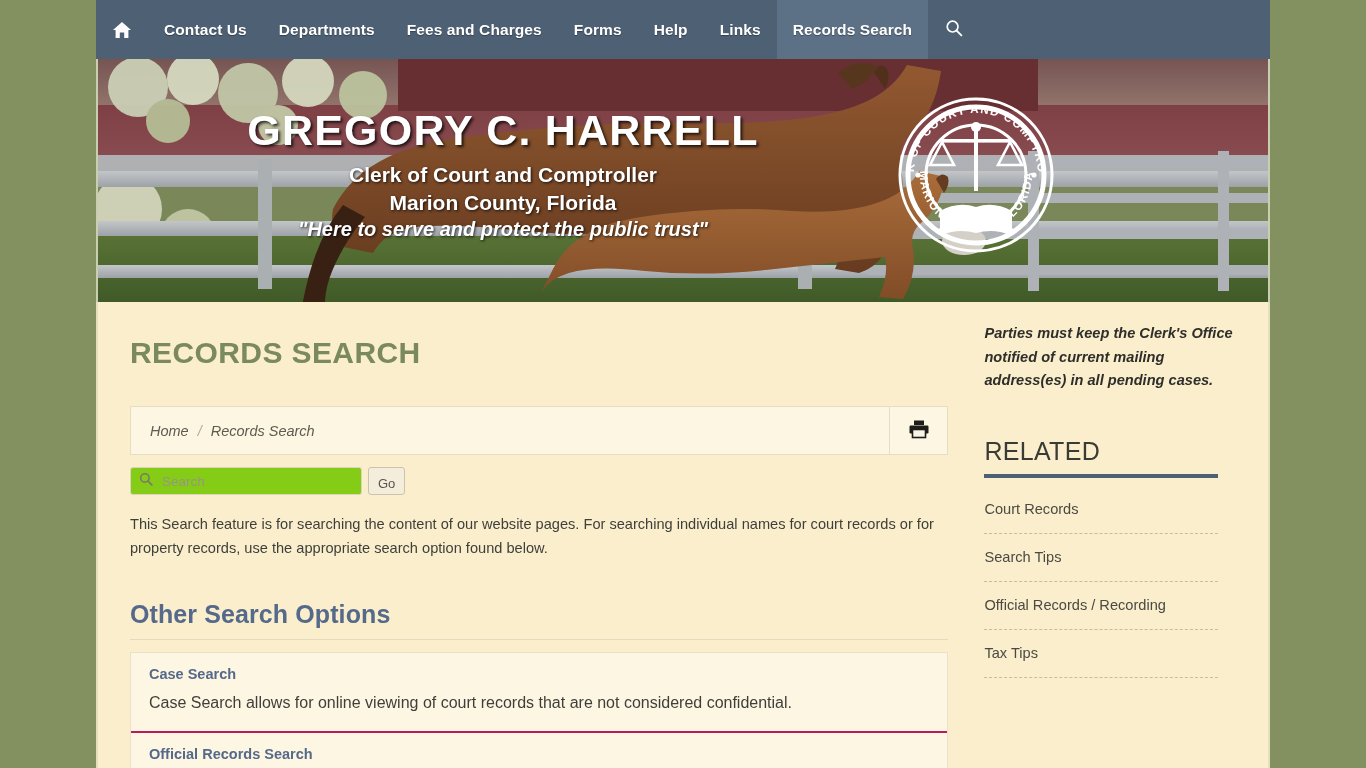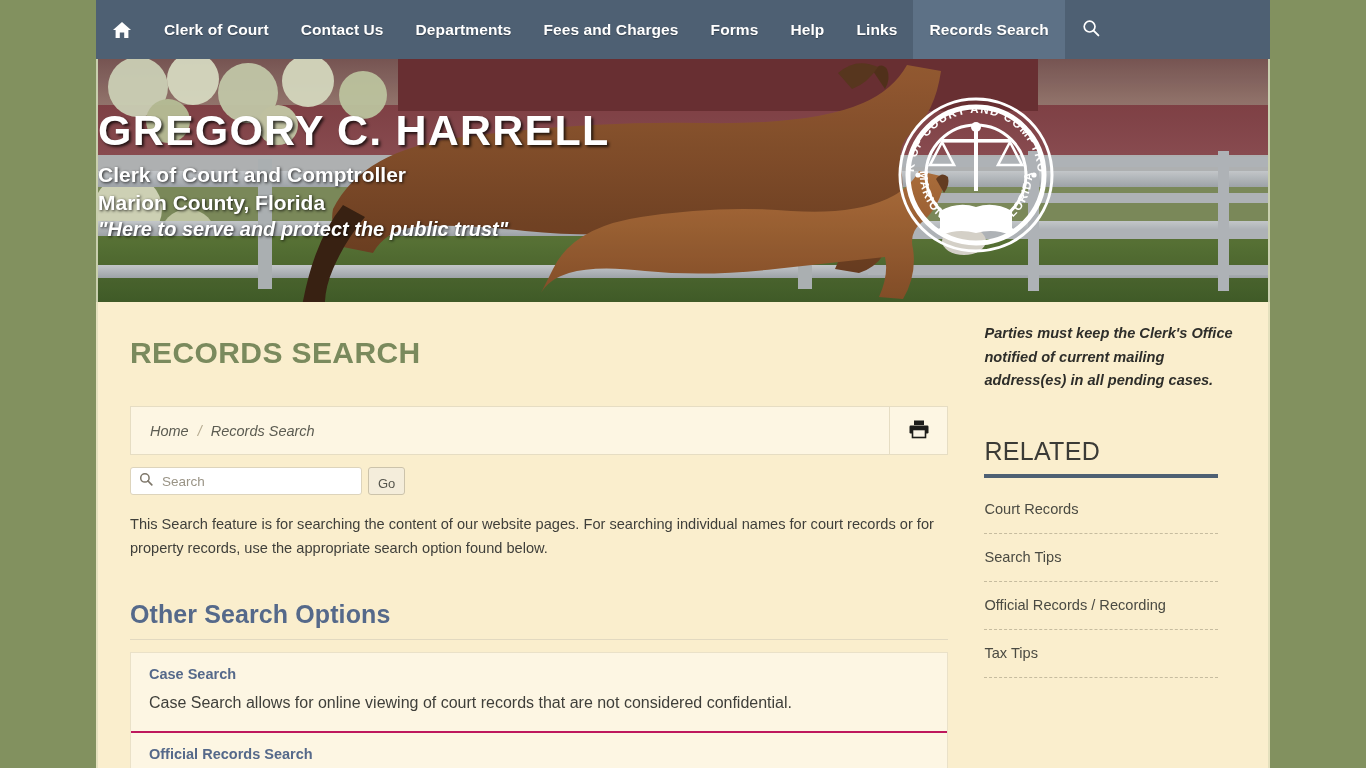--- a/index.html
+++ b/index.html
@@ -57,21 +57,21 @@
     width: 1174px; height: 243px;
     overflow: hidden;
     border-left: 2px solid #c9cfae;
     border-right: 2px solid #c9cfae;
   }
   .banner svg { display: block; width: 100%; height: 100%; }
   .banner-text {
     position: absolute;
     left: 0; top: 0; width: 810px;
     padding-top: 49px;
-    text-align: left;
+    text-align: center;
     pointer-events: none;
   }
   .banner-name {
     color: #fff;
     font-family: "Liberation Sans", sans-serif;
     font-weight: 700;
     font-size: 43px;
     letter-spacing: 1.2px;
     line-height: 1.05;
     text-shadow: 2px 2px 3px rgba(0,0,0,.75);
@@ -154,21 +154,21 @@
   }
 
   .search-row {
     display: flex; align-items: center;
     margin-bottom: 18px;
   }
   .search-box {
     width: 232px; height: 28px;
     border: 1px solid #ddd4bc;
     border-radius: 3px;
-    background: #ffffff;
+    background: #84cc16;
     display: flex; align-items: center;
     padding: 0 8px;
   }
   .search-box .mag { margin-right: 7px; flex: none; }
   .search-box input {
     border: 0; outline: 0; background: transparent;
     width: 100%;
     font-family: "Liberation Sans", sans-serif;
     font-size: 13.5px;
     color: #4a4a44;
@@ -273,23 +273,20 @@
 <div id="page">
 
   <div class="navbar">
     <div class="nav-home">
       <span>
         <svg class="home-ico" width="20" height="18" viewBox="0 0 20 18" aria-hidden="true">
           <path d="M10 1 L19 9 L16.4 9 L16.4 17 L12.2 17 L12.2 11.6 L7.8 11.6 L7.8 17 L3.6 17 L3.6 9 L1 9 Z" fill="#ffffff"></path>
         </svg>
       </span>
     </div>
-    <div class="nav-item">
-        <span>Clerk of Court</span>
-      </div>
     <div class="nav-item">
         <span>Contact Us</span>
       </div>
     <div class="nav-item">
         <span>Departments</span>
       </div>
     <div class="nav-item">
         <span>Fees and Charges</span>
       </div>
     <div class="nav-item">

